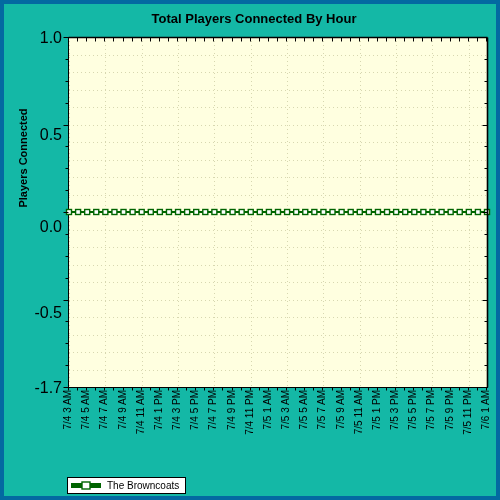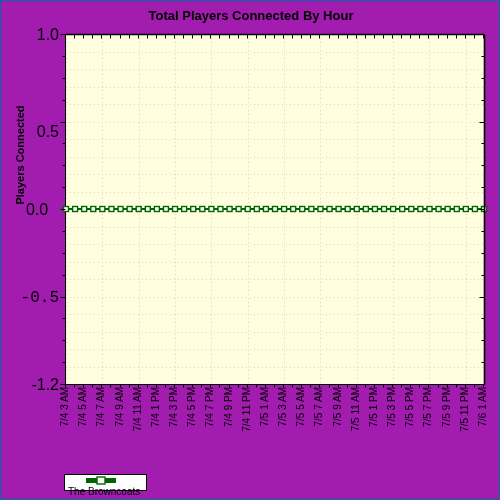--- a/index.html
+++ b/index.html
@@ -7,22 +7,22 @@
     padding: 0;
     background: #ffffff;
   }
   body {
     font-family: "Liberation Sans", sans-serif;
   }
   #chart-root {
     position: relative;
     width: 500px;
     height: 500px;
-    background: #a21caf;
-    border: 1px solid #0369a1;
+    background: #14b8a6;
+    border: 4px solid #0369a1;
     box-sizing: border-box;
     overflow: hidden;
   }
   
   #chart-title {
     position: absolute;
     left: 0;
     top: 7px;
     width: 500px;
     text-align: center;
@@ -121,21 +121,20 @@
     position: absolute;
     left: 63px;
     top: 473px;
     height: 17px;
     border: 1px solid #000000;
     background: #ffffff;
     display: inline-flex;
     align-items: center;
     padding: 0 6px 0 3px;
     box-sizing: border-box;
-    flex-direction: column;
   }
   #legend-swatch {
     position: relative;
     width: 30px;
     height: 11px;
     margin-right: 6px;
     flex: 0 0 auto;
   }
   #legend-label {
     font-size: 10px;
@@ -148,23 +147,23 @@
 
 <div id="chart-root">
 
   <div id="chart-title">Total Players Connected By Hour</div>
 
   <div id="y-axis-title">Players Connected</div>
 
   <div id="y-tick-labels">
       <div class="y-tick-label" style="top: -5px;">1.0</div>
       <div class="y-tick-label" style="top: 92px;">0.5</div>
-      <div class="y-tick-label" style="top: 170px; text-align: center;">0.0</div>
-      <div class="y-tick-label" style="top: 259px; font-family: Liberation Mono, monospace;">-0.5</div>
-      <div class="y-tick-label" style="top: 345px;">-1.2</div>
+      <div class="y-tick-label" style="top: 184px;">0.0</div>
+      <div class="y-tick-label" style="top: 270px;">-0.5</div>
+      <div class="y-tick-label" style="top: 345px;">-1.7</div>
     </div>
 
   <div id="plot-area">
     <svg id="grid-layer" viewBox="0 0 419 350" preserveAspectRatio="none">
         <line x1="0" y1="333.5" x2="419" y2="333.5" stroke="#d7d7b0" stroke-width="1" stroke-dasharray="1,3"></line>
         <line x1="0" y1="315.5" x2="419" y2="315.5" stroke="#d7d7b0" stroke-width="1" stroke-dasharray="1,3"></line>
         <line x1="0" y1="298.5" x2="419" y2="298.5" stroke="#d7d7b0" stroke-width="1" stroke-dasharray="1,3"></line>
         <line x1="0" y1="280.5" x2="419" y2="280.5" stroke="#d7d7b0" stroke-width="1" stroke-dasharray="1,3"></line>
         <line x1="0" y1="263.5" x2="419" y2="263.5" stroke="#d7d7b0" stroke-width="1" stroke-dasharray="1,3"></line>
         <line x1="0" y1="245.5" x2="419" y2="245.5" stroke="#d7d7b0" stroke-width="1" stroke-dasharray="1,3"></line>

